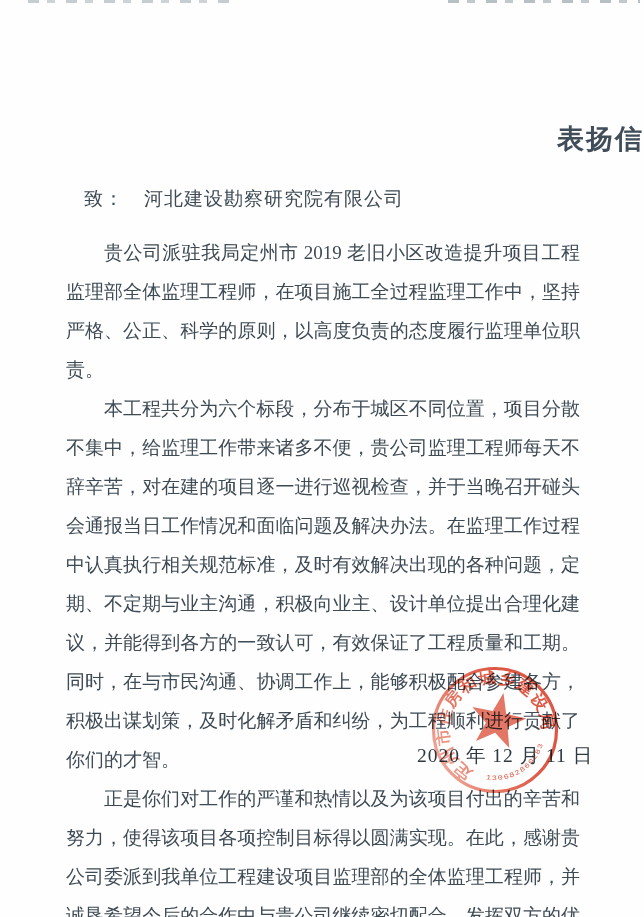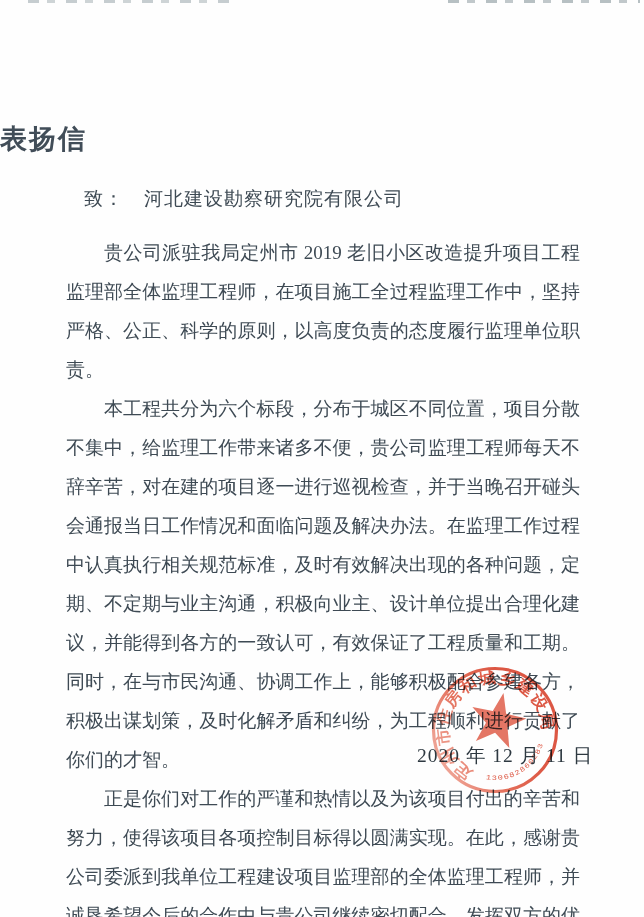--- a/index.html
+++ b/index.html
@@ -28,21 +28,21 @@
       #9aa6ab 0 11px, transparent 11px 19px, #a8b2b6 19px 27px, transparent 27px 38px);
   }
   .scan-artifact.left  { left: 28px;  width: 208px; }
   .scan-artifact.right { left: 448px; width: 192px; opacity: 0.7; }
 
   .title {
     position: absolute;
     top: 121px;
     left: 0;
     width: 100%;
-    text-align: left;
+    text-align: right;
     font-size: 27px;
     font-weight: bold;
     letter-spacing: 2px;
     color: #414d58;
   }
   .salutation {
     position: absolute;
     top: 186px;
     left: 84px;
     font-size: 19px;

